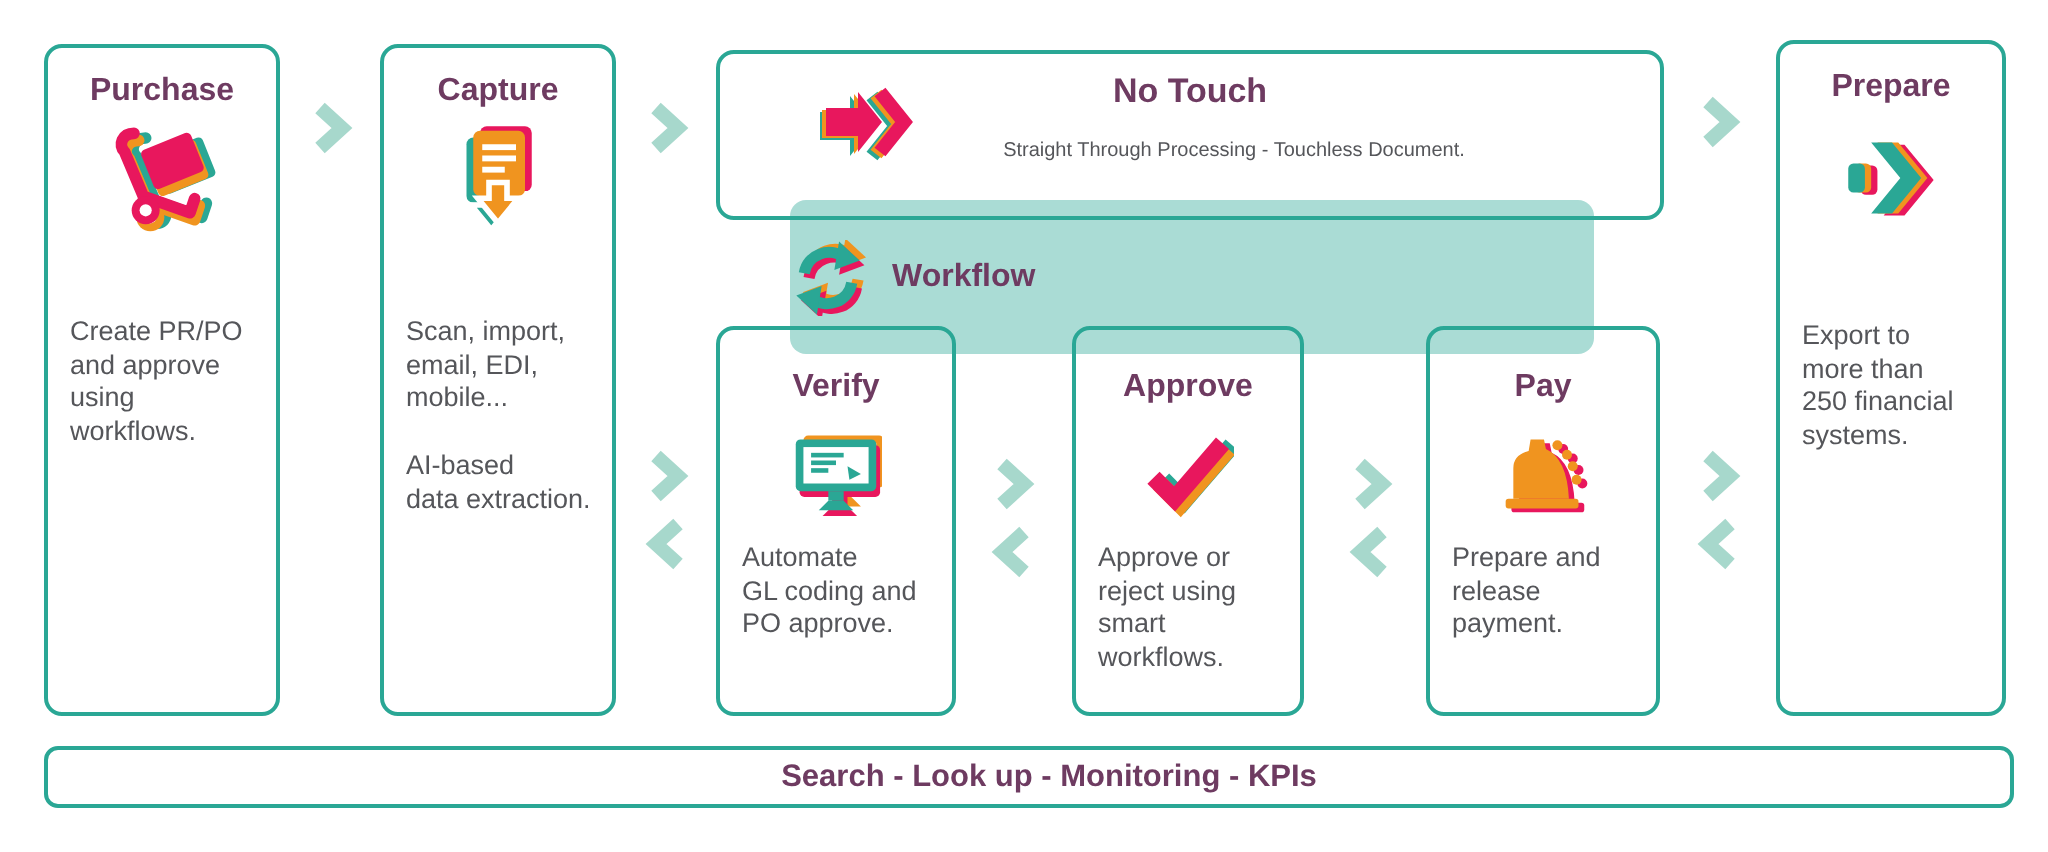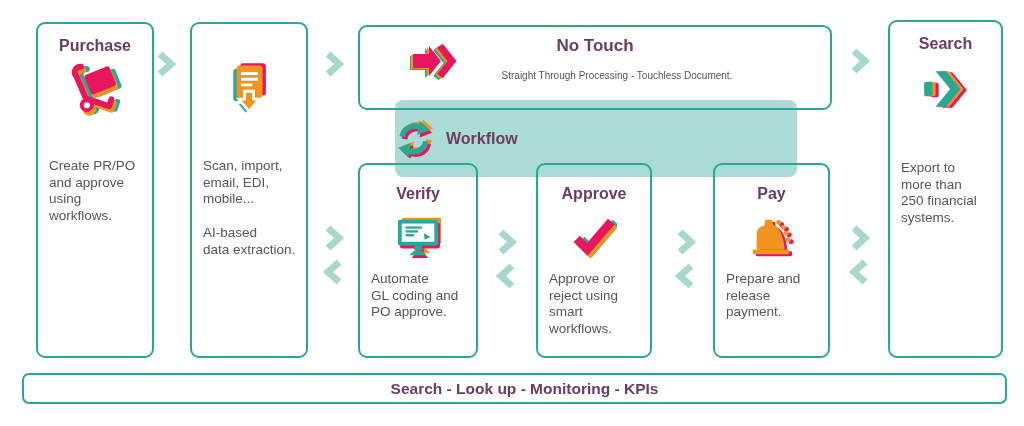--- a/index.html
+++ b/index.html
@@ -112,36 +112,37 @@
       <polyline points="7,4 18,14 7,24" fill="none" stroke="currentColor" stroke-width="7" stroke-linejoin="miter" stroke-linecap="butt"></polyline>
     </g>
     <g id="ic-chevL">
       <polyline points="18,4 7,14 18,24" fill="none" stroke="currentColor" stroke-width="7" stroke-linejoin="miter" stroke-linecap="butt"></polyline>
     </g>
   </defs>
 </svg>
 
 <div class="stage-canvas">
 
-  <div class="box tall" style="left:36px">
+  <div class="box tall" style="left:22px">
     <div class="box-title">Purchase</div>
     <div class="icon-wrap">
       <svg viewBox="0 0 48 48" width="56" height="56">
         <use href="#ic-handtruck" class="c-teal" transform="translate(5,2)"></use>
         <use href="#ic-handtruck" class="c-orange" transform="translate(2,3)"></use>
         <use href="#ic-handtruck" class="c-pink"></use>
       </svg>
     </div>
     <div class="box-desc">Create PR/PO
 and approve
 using
 workflows.</div>
   </div>
 
   <div class="box tall" style="left:190px">
+    <div class="box-title">Capture</div>
     <div class="icon-wrap">
       <svg viewBox="0 0 48 48" width="54" height="54">
         <use href="#ic-docdown" class="c-teal" transform="translate(-3,3)"></use>
         <use href="#ic-docdown" class="c-pink" transform="translate(3,-2)"></use>
         <use href="#ic-docdown" class="c-orange"></use>
       </svg>
     </div>
     <div class="box-desc">Scan, import,
 email, EDI,
 mobile...
@@ -207,21 +208,21 @@
         <use href="#ic-register" class="c-pink" transform="translate(3,2)"></use>
         <use href="#ic-register" class="c-orange"></use>
       </svg>
     </div>
     <div class="box-desc">Prepare and
 release
 payment.</div>
   </div>
 
   <div class="box" style="left:888px; top:20px; width:115px; height:338px">
-    <div class="box-title" style="top:13px">Search</div>
+    <div class="box-title" style="top:13px">Prepare</div>
     <div class="icon-wrap" style="top:42px">
       <svg viewBox="0 0 48 48" width="50" height="50">
         <use href="#ic-exportarrow" class="c-pink" transform="translate(6,1)"></use>
         <use href="#ic-exportarrow" class="c-orange" transform="translate(3,0)"></use>
         <use href="#ic-exportarrow" class="c-teal"></use>
       </svg>
     </div>
     <div class="box-desc" style="top:138px">Export to
 more than
 250 financial

